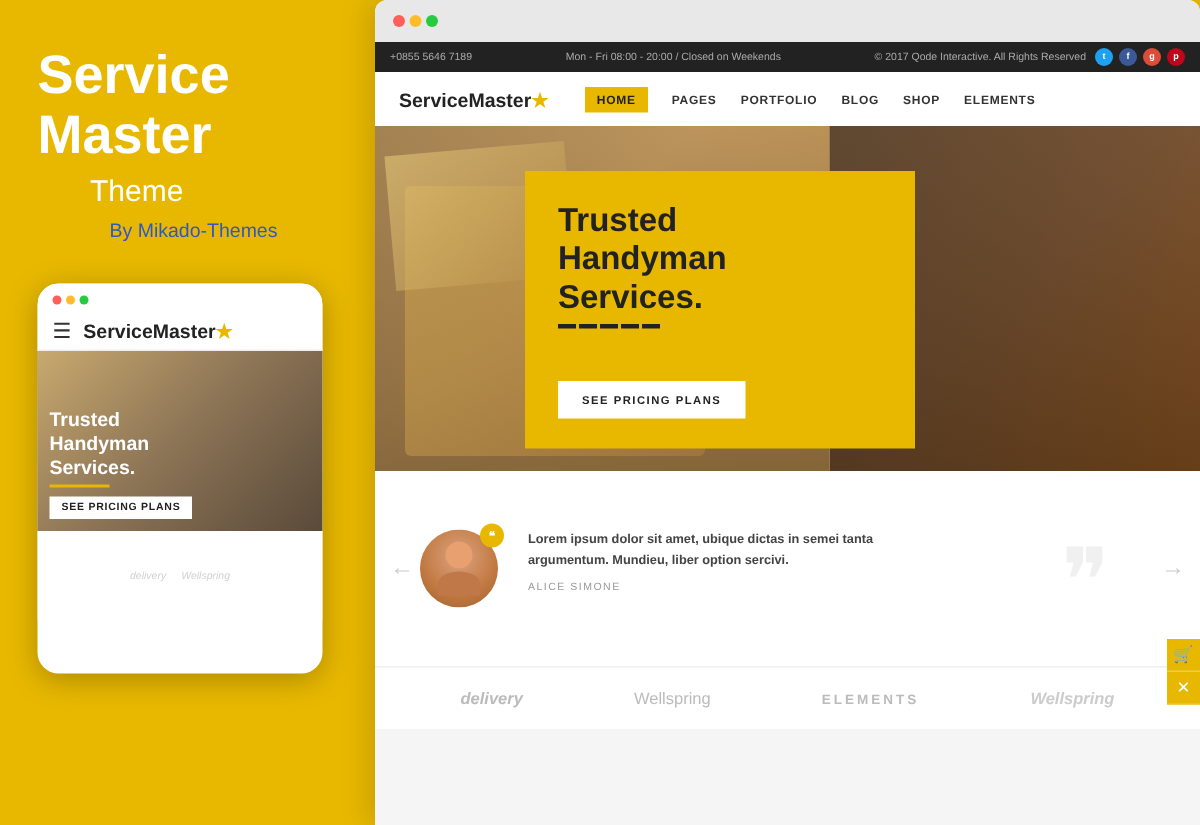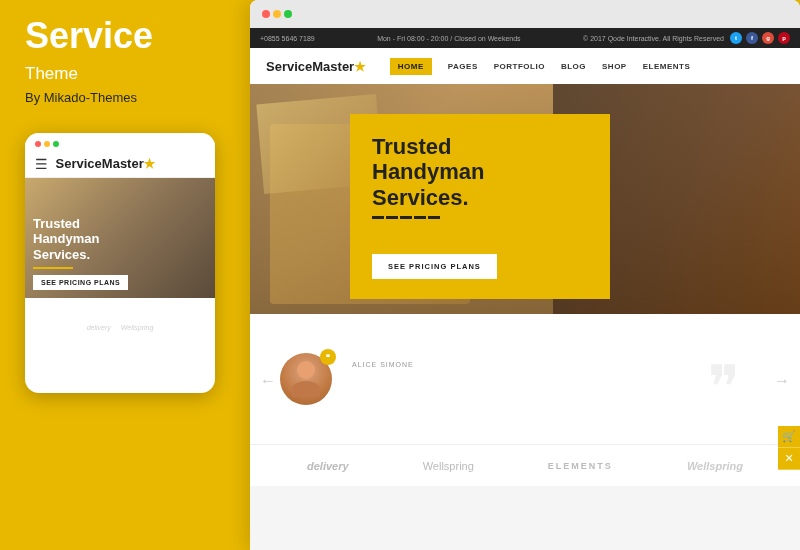--- a/index.html
+++ b/index.html
@@ -11,43 +11,45 @@
       background: #e8b800;
     }
 
     
     .left-panel {
       position: absolute;
       left: 0; top: 0;
       width: 240px;
       height: 492px;
       background: #e8b800;
-      padding: 16px 25px;
+      padding: 30px 25px;
     }
 
     .left-title {
       color: #fff;
       font-size: 36px;
       font-weight: 900;
       line-height: 1.1;
       margin-bottom: 8px;
     }
 
     .left-subtitle {
       color: #fff;
-      font-size: 17px;
+      font-size: 20px;
       font-weight: 400;
       margin-bottom: 6px;
+      margin-left: 35px;
     }
 
     .left-author {
-      color: #0f172a;
+      color: #1d4ed8;
       font-size: 13px;
       opacity: 0.9;
       margin-bottom: 28px;
+      margin-left: 48px;
     }
 
     
     .mobile-mockup {
       background: #fff;
       border-radius: 14px;
       width: 190px;
       height: 260px;
       overflow: hidden;
       box-shadow: 0 4px 20px rgba(0,0,0,0.25);
@@ -452,20 +454,21 @@
       color: #fff;
       border-bottom: 1px solid rgba(255,255,255,0.3);
     }
   </style>
 </head>
 <body>
 
 <div class="left-panel">
   <div class="left-title">
     <span>Service</span><br>
+    <span>Master</span>
   </div>
   <div class="left-subtitle">Theme</div>
   <div class="left-author">By Mikado-Themes</div>
 
   <div class="mobile-mockup">
     <div class="mobile-top-bar">
       <div class="mobile-dots">
         <div class="mobile-dot" style="background:#ff5f57;"></div>
         <div class="mobile-dot" style="background:#ffbd2e;"></div>
         <div class="mobile-dot" style="background:#28ca41;"></div>
@@ -566,20 +569,21 @@
             <div style="position:relative;">
               <div style="width:18px; height:18px; background:#e8a070; border-radius:50%; margin:0 auto 2px;"></div>
               <div style="width:28px; height:16px; background:#c07848; border-radius:50% 50% 0 0; margin:0 auto;"></div>
             </div>
           </div>
         </div>
         <div class="avatar-badge">❝</div>
       </div>
 
       <div class="testimonial-text-block">
+        <p class="testimonial-text">Lorem ipsum dolor sit amet, ubique dictas in semei tanta argumentum. Mundieu, liber option sercivi.</p>
         <p class="testimonial-author">ALICE SIMONE</p>
       </div>
 
       <div class="testimonial-quote-mark">❞</div>
     </div>
 
     <span class="testimonial-arrow-right">→</span>
   </div>
 
   <div class="brands-section">

